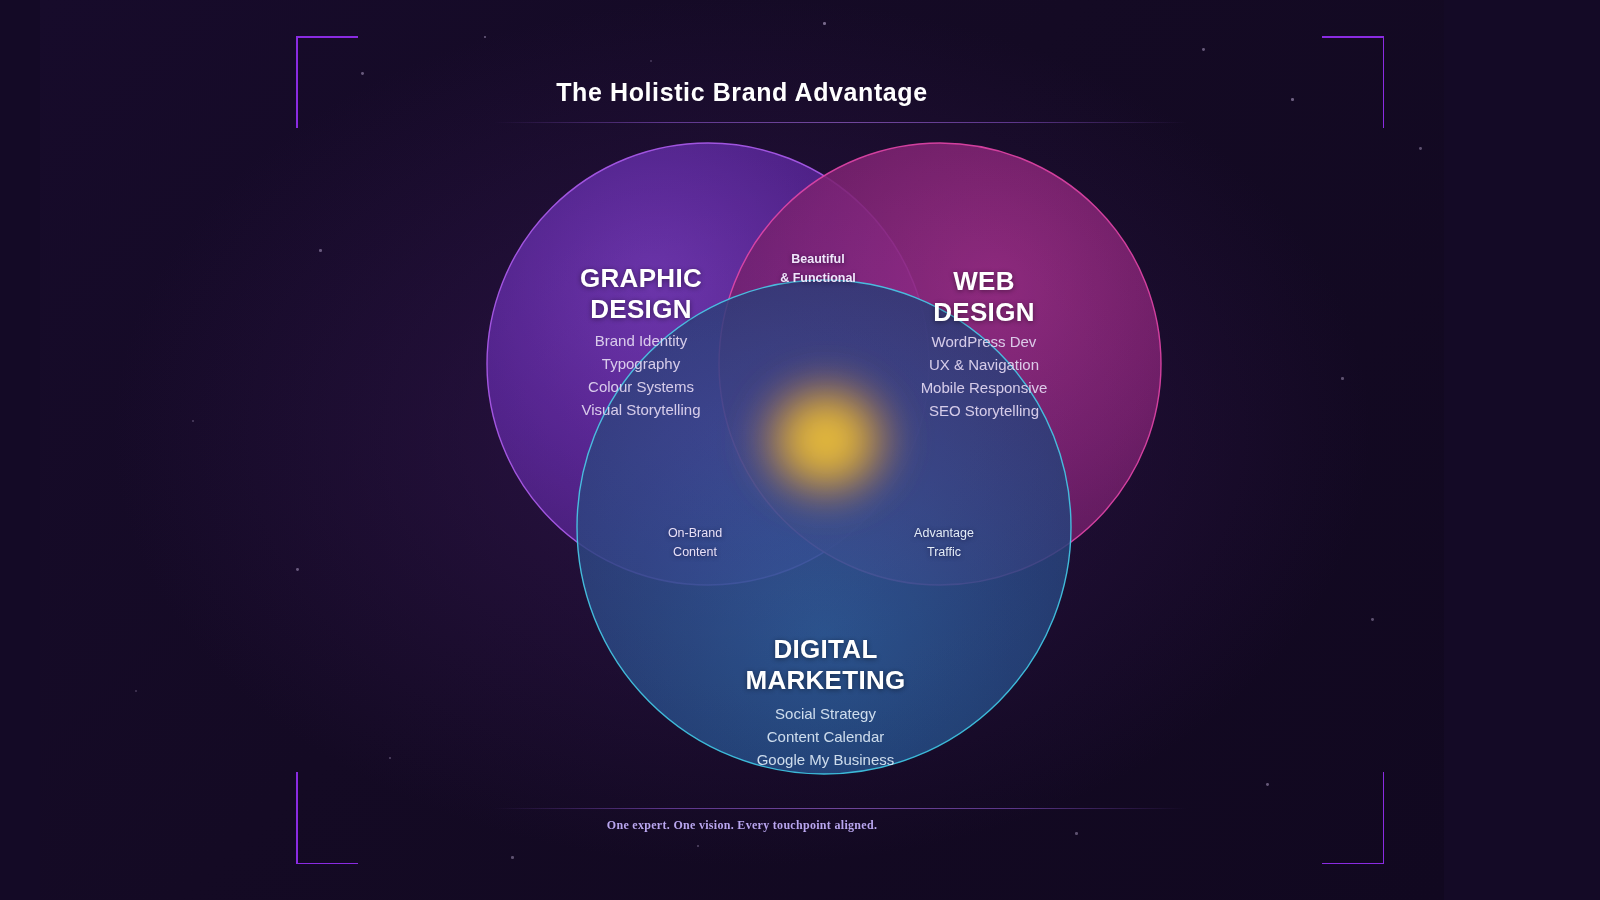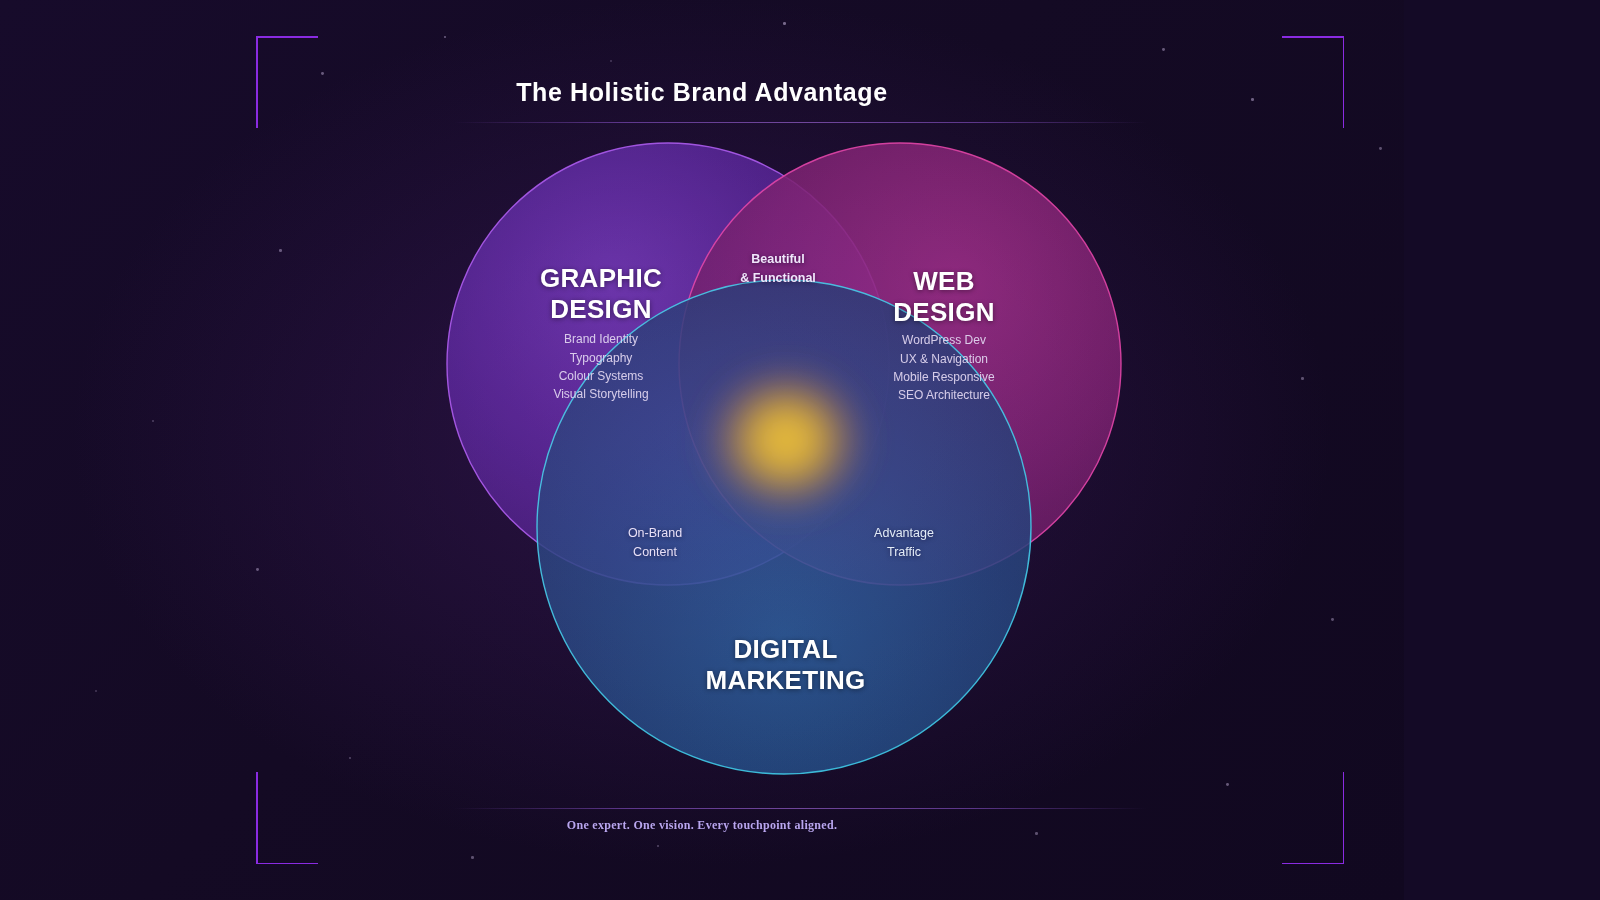--- a/index.html
+++ b/index.html
@@ -12,20 +12,21 @@
     font-family:"Liberation Sans", sans-serif;
   }
 
   #stage {
     position:relative;
     width:1404px; height:900px;
     background:
       radial-gradient(ellipse 900px 620px at 50% 48%, rgba(62,26,96,0.55) 0%, rgba(26,12,48,0.0) 70%),
       linear-gradient(135deg, #170b2b 0%, #140a24 45%, #110820 100%);
     overflow:hidden;
+    margin-left:40px;
   }
 
   
   .dot {
     position:absolute;
     border-radius:50%;
     background:#b9a8cf;
     pointer-events:none;
   }
 
@@ -93,21 +94,21 @@
   .grp-title {
     color:#ffffff;
     font-size:26px;
     font-weight:bold;
     line-height:1.20;
     letter-spacing:0.3px;
     text-shadow:0 1px 5px rgba(0,0,0,0.45);
   }
   .grp-items {
     margin-top:5px;
-    font-size:12px;
+    font-size:15px;
     line-height:1.52;
     color:#e3d8f2;
     opacity:0.92;
   }
   .grp-items div { white-space:nowrap; }
 
   #grp-graphic  { left:505px; top:263px; width:192px; }
   #grp-web      { left:848px; top:266px; width:192px; }
   #grp-digital  { left:688px; top:634px; width:195px;text-align:center; }
   #grp-digital .grp-items { color:#dce9f6; margin-top:7px; }
@@ -246,29 +247,34 @@
 
   <div class="lbl" id="grp-web">
     <div class="grp-title">
       <div>WEB</div>
       <div>DESIGN</div>
     </div>
     <div class="grp-items">
       <div>WordPress Dev</div>
       <div>UX &amp; Navigation</div>
       <div>Mobile Responsive</div>
-      <div>SEO Architecture</div>
+      <div>SEO Storytelling</div>
     </div>
   </div>
 
   <div class="lbl" id="grp-digital">
     <div class="grp-title">
       <div>DIGITAL</div>
       <div>MARKETING</div>
     </div>
+    <div class="grp-items">
+      <div>Social Strategy</div>
+      <div>Content Calendar</div>
+      <div>Google My Business</div>
+    </div>
   </div>
 
   <div class="lbl isect" id="is-top">
     <div>Beautiful</div>
     <div>&amp; Functional</div>
   </div>
   <div class="lbl isect" id="is-left">
     <div>On-Brand</div>
     <div>Content</div>
   </div>

